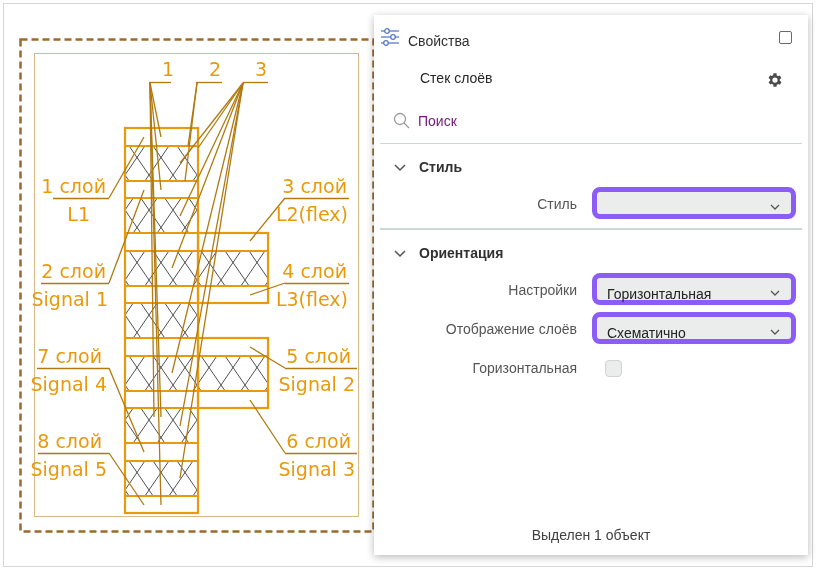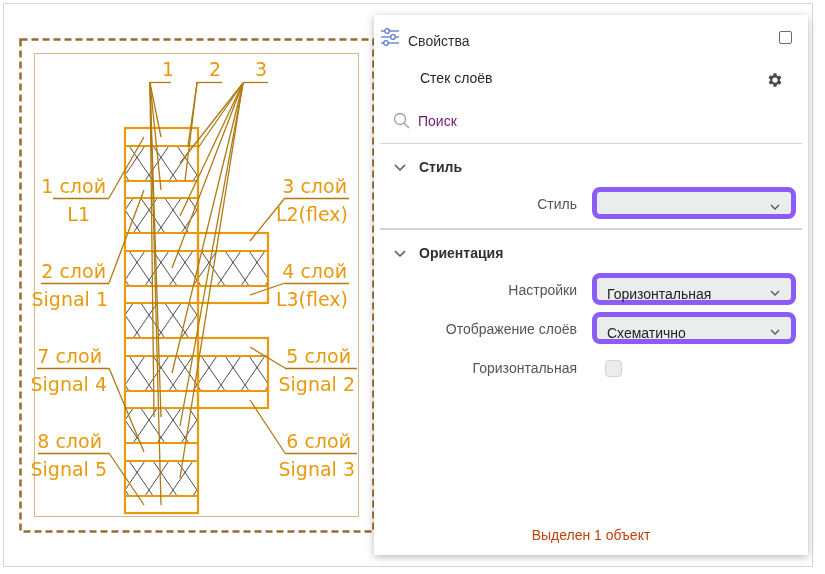--- a/index.html
+++ b/index.html
@@ -24,21 +24,21 @@
   .section { position:absolute; left:20px; font-size:14px; font-weight:bold; color:#303030; }
   .section svg { position:absolute; left:0; top:5px; }
   .section span { position:absolute; left:25px; top:0; white-space:nowrap; }
   .row-label { position:absolute; right:231px; font-size:14px; color:#555; text-align:right; white-space:nowrap; }
   .select { position:absolute; left:218px; width:204px; height:32px; background:#ebeded;
             border:5px solid #8b5cf6; border-radius:8px; box-sizing:border-box; }
   .select span { position:absolute; left:10px; top:8px; font-size:14px; color:#222; }
   .select svg { position:absolute; right:11px; top:12px; }
   .checkbox { position:absolute; left:231px; width:17px; height:17px; background:#ebeded;
               border:1px solid #cfd4d4; border-radius:4px; box-sizing:border-box; }
-  .status { position:absolute; left:0; width:100%; top:512px; text-align:center; font-size:14px; color:#c2410c; }
+  .status { position:absolute; left:0; width:100%; top:512px; text-align:center; font-size:14px; color:#404040; }
   .dtext { font-family:"DejaVu Sans", sans-serif; fill:#e89a0c; font-size:19px; }
 </style>
 </head>
 <body>
 
 <div class="canvas-frame"></div>
 
 <svg class="drawing" width="825" height="574">
   <defs>
     <pattern id="hx" patternUnits="userSpaceOnUse" width="24" height="35" x="125" y="0">

